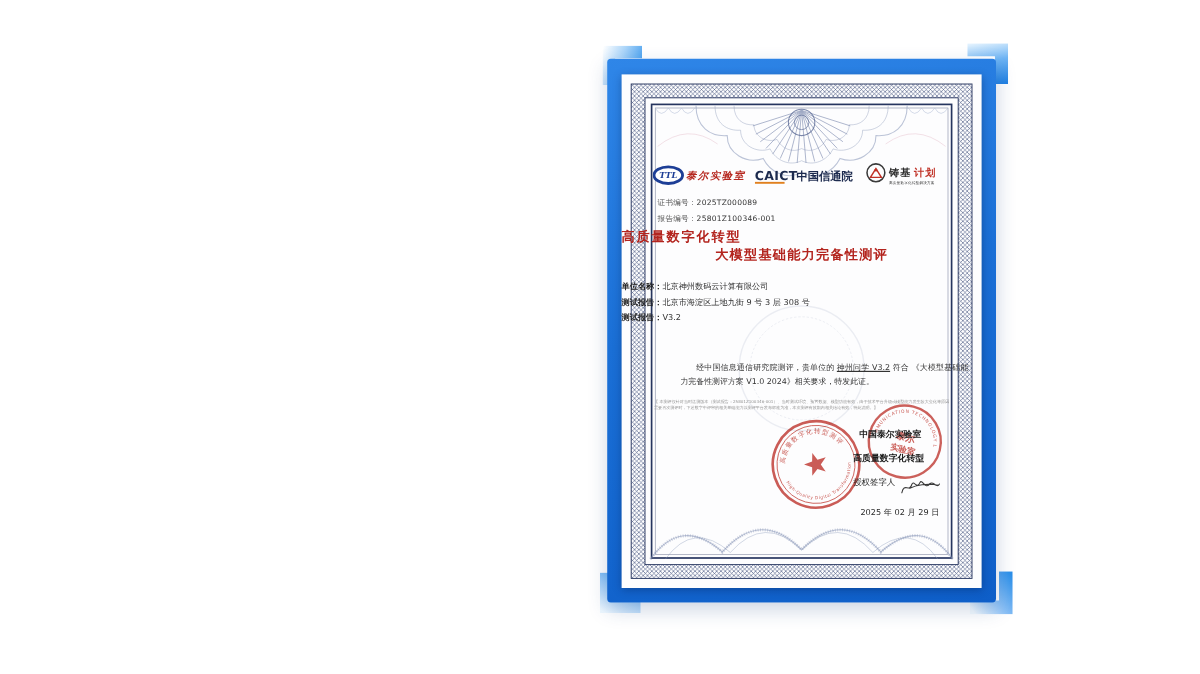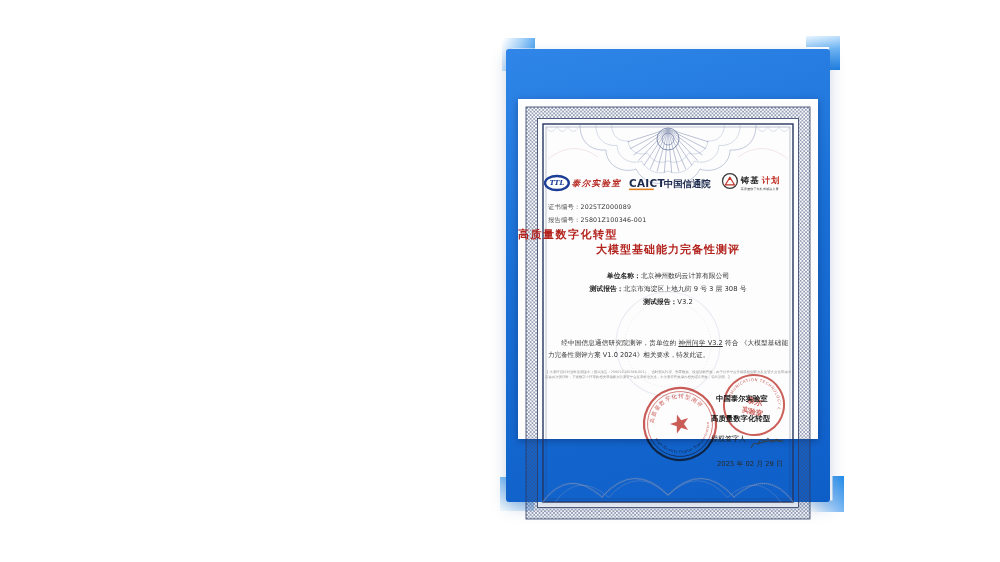--- a/index.html
+++ b/index.html
@@ -19,39 +19,39 @@
     background:linear-gradient(170deg,#eaf6ff 0%,#6fb5f4 45%,#1d7fe3 100%);
     clip-path:polygon(0 0,100% 0,100% 100%,68% 100%,68% 32%,0 32%);}
   .corner.bl{left:500px;top:477px;width:34px;height:34px;
     background:linear-gradient(25deg,#eef8ff 5%,#9ccbf7 55%,#4aa3f0 95%);
     clip-path:polygon(0 0,32% 0,32% 68%,100% 68%,100% 100%,0 100%);}
   .corner.br{left:808px;top:476px;width:36px;height:36px;
     background:linear-gradient(55deg,#f4fbff 8%,#8ec2f6 50%,#2c90ea 95%);
     clip-path:polygon(68% 0,100% 0,100% 100%,0 100%,0 68%,68% 68%);}
 
   
-  .cert{position:absolute;left:518px;top:62px;width:300px;height:340px;
-        background:#fdfdfe;box-shadow:0 2px 7px rgba(0,20,60,.35);margin-top:37px;}
+  .cert{position:absolute;left:518px;top:62px;width:300px;height:428px;
+        background:#fdfdfe;box-shadow:0 2px 7px rgba(0,20,60,.35);}
   .cert svg.deco{position:absolute;inset:0;}
 
   
   .logos{position:absolute;left:26px;top:73px;width:248px;display:flex;
          justify-content:space-between;align-items:center;}
   .numbers{position:absolute;left:30px;top:102px;font-size:6.3px;color:#555;
            line-height:12.5px;letter-spacing:.2px;}
   .numbers b{color:#333;font-weight:normal;}
   .title1{position:absolute;left:0;top:128px;width:100%;text-align:left;
           font-size:11px;font-weight:bold;color:#b3241e;letter-spacing:1.5px;}
   .title2{position:absolute;left:0;top:143px;width:100%;text-align:center;
           font-size:11px;font-weight:bold;color:#b3241e;letter-spacing:1px;}
-  .fields{position:absolute;left:0;top:171px;width:100%;text-align:center;
+  .fields{position:absolute;left:0;top:171px;width:100%;text-align:left;
           font-size:6.8px;color:#333;line-height:13px;}
   .fields .lbl{font-weight:bold;color:#1d1d1d;}
   .bodytext{position:absolute;left:30px;top:238px;width:240px;font-size:6.6px;
-            color:#333;line-height:1.85;text-align:justify;text-indent:2em;}
+            color:#333;line-height:1.85;text-align:justify;text-indent:2em;padding-left:19px;}
   .bodytext .prod{text-decoration:underline;margin:0 2px;}
   .fineprint{position:absolute;left:27px;top:271px;width:246px;font-size:3.4px;
              color:#949494;line-height:1.55;text-align:justify;}
   .seal{position:absolute;mix-blend-mode:multiply;}
   .seal.left{left:114px;top:277px;width:96px;height:96px;}
   .seal.right{left:198px;top:268px;width:76px;height:76px;}
   .issuer{position:absolute;left:193px;top:295px;width:90px;font-size:7.4px;
           color:#1b1b1b;z-index:3;}
   .issuer .l1{font-weight:bold;margin-left:5px;}
   .issuer .l2{font-weight:bold;margin-top:10px;}

